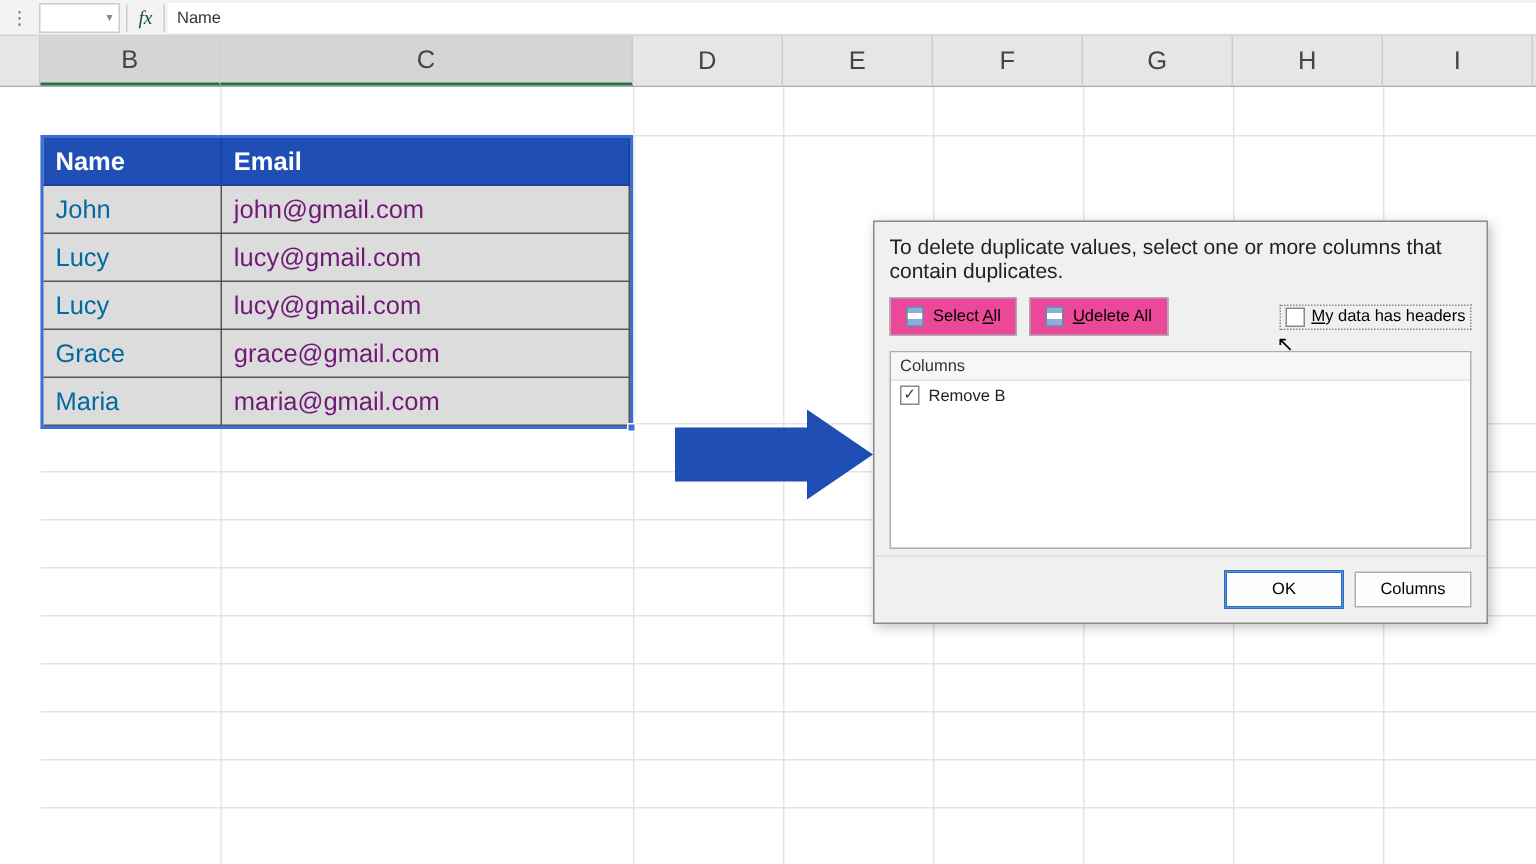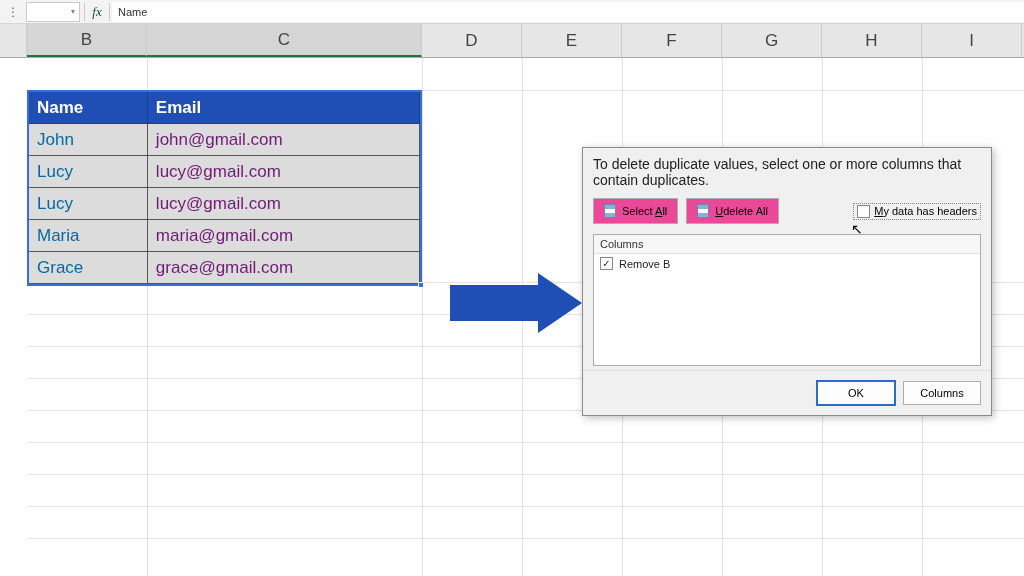--- a/index.html
+++ b/index.html
@@ -127,26 +127,26 @@
       </div>
       <div class="tr">
         <div class="td cB">Lucy</div>
         <div class="td cC email">lucy@gmail.com</div>
       </div>
       <div class="tr">
         <div class="td cB">Lucy</div>
         <div class="td cC email">lucy@gmail.com</div>
       </div>
       <div class="tr">
+        <div class="td cB">Grace</div>
+        <div class="td cC email">grace@gmail.com</div>
+      </div>
+      <div class="tr">
         <div class="td cB">Maria</div>
         <div class="td cC email">maria@gmail.com</div>
-      </div>
-      <div class="tr">
-        <div class="td cB">Grace</div>
-        <div class="td cC email">grace@gmail.com</div>
       </div>
       <div class="sel-handle"></div>
     </div>
   </div>
 </div>
 
 <div class="big-arrow">
   <div class="arrow-shaft"></div>
   <div class="arrow-head"></div>
 </div>

